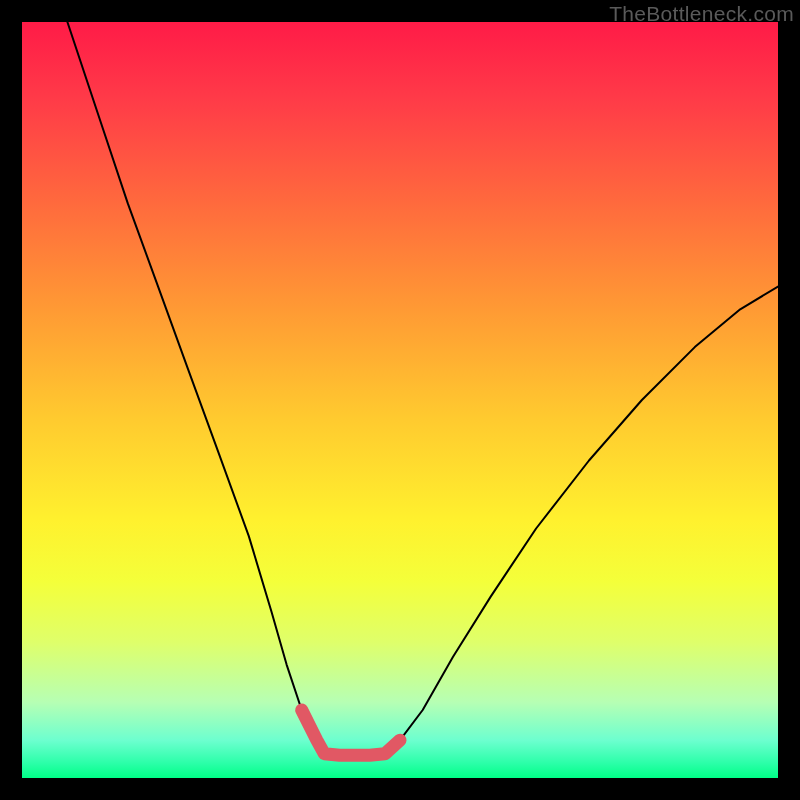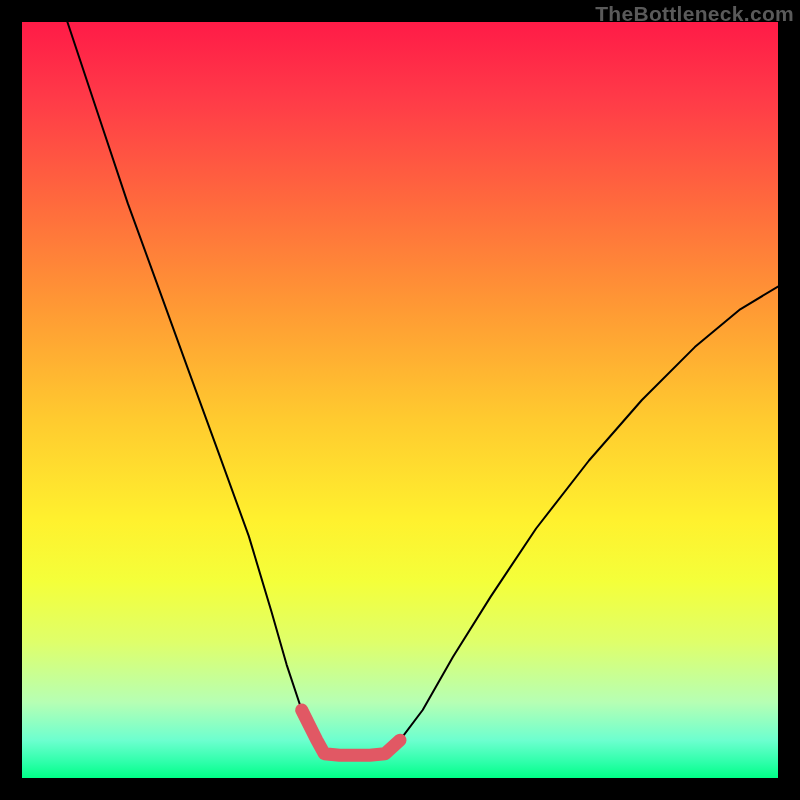--- a/index.html
+++ b/index.html
@@ -44,21 +44,21 @@
     width: 756px;
     height: 756px;
     display: block;
   }
   .watermark {
     position: absolute;
     top: 2px;
     right: 6px;
     color: #5a5a5a;
     font-size: 21px;
-    font-weight: 700;
+    font-weight: 400;
     letter-spacing: 0.3px;
     user-select: none;
   }
 </style>
 </head>
 <body>
 
 <div class="frame">
   <div class="plot-area">
     <svg viewBox="0 0 756 756" preserveAspectRatio="none">

